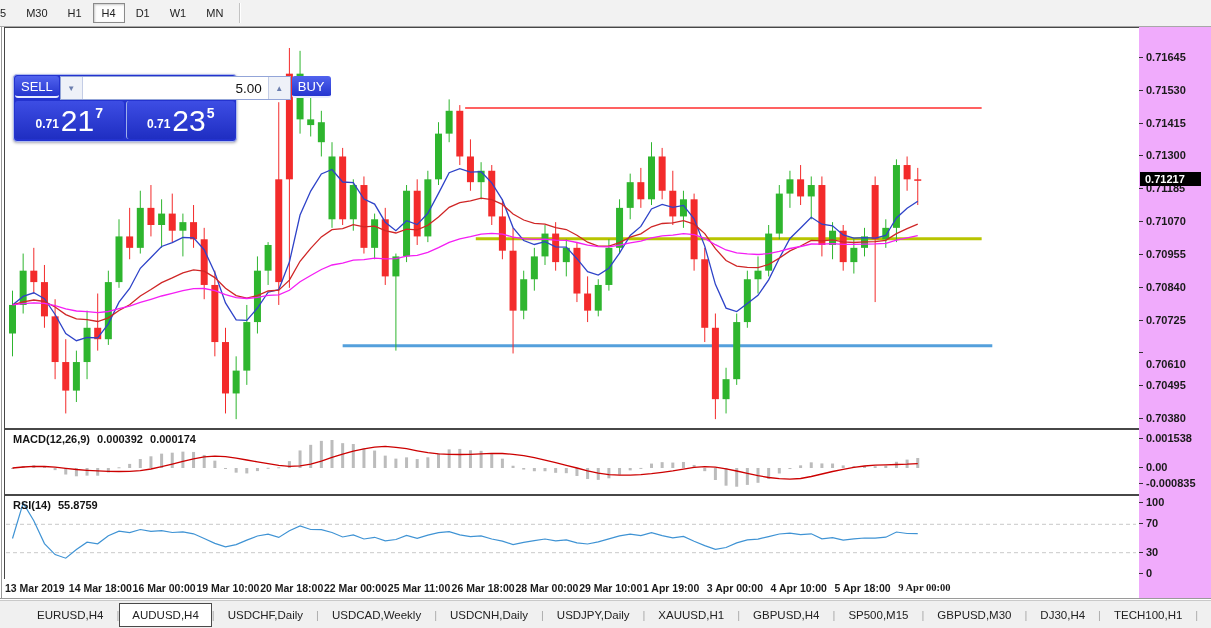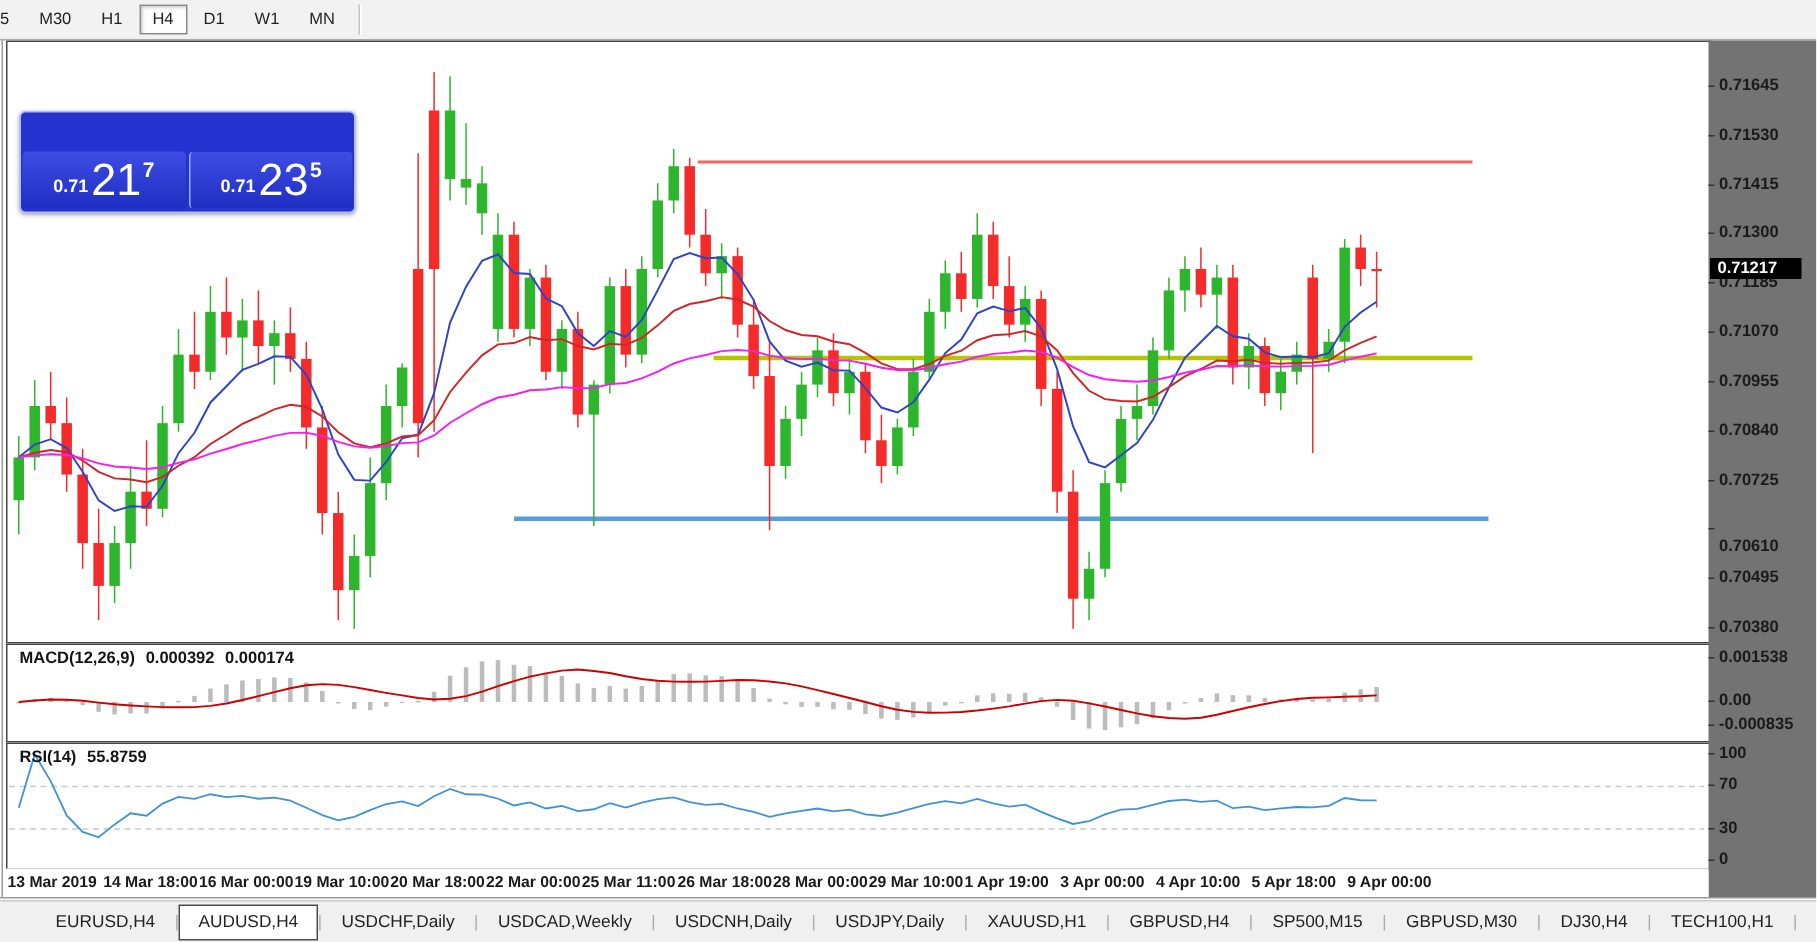--- a/index.html
+++ b/index.html
@@ -43,21 +43,21 @@
     font-family:"Liberation Sans",sans-serif;min-width:0;}
   .tw-prices{position:absolute;left:0;top:25px;width:100%;height:40px;display:flex;}
   .tw-price{flex:1;margin:1px;border-radius:3px;background:linear-gradient(#3d4de4,#1f2ec2);
     color:#fff;display:flex;align-items:flex-end;justify-content:center;padding-bottom:4px;cursor:default;}
   .tw-price + .tw-price{border-left:1px solid #9fb0ea;}
   .tw-small{font-size:12px;font-weight:bold;margin-right:2px;margin-bottom:4px;}
   .tw-big{font-size:30px;font-weight:normal;line-height:28px;}
   .tw-sup{font-size:14px;font-weight:bold;margin-bottom:14px;margin-left:1px;}
 
   
-  #axis-col{position:absolute;left:1139px;top:27px;width:72px;height:571px;background:#737373;}
+  #axis-col{position:absolute;left:1139px;top:27px;width:72px;height:571px;background:#f0abfc;}
   .ax-label{position:absolute;left:7px;font-size:11px;font-weight:bold;color:#1a1a1a;white-space:nowrap;}
   .ax-tick{position:absolute;left:0;width:4px;height:1px;background:#333;}
   #cur-price-tag{position:absolute;left:1px;width:56px;height:14px;background:#000;color:#fff;
     font-size:11px;font-weight:bold;text-align:left;padding-left:5px;line-height:14px;}
 
   
   #time-axis{position:absolute;left:4px;top:579px;width:1135px;height:19px;background:#fff;}
   .t-label{position:absolute;top:3px;font-size:10.5px;font-weight:bold;color:#1a1a1a;white-space:nowrap;}
 
   
@@ -260,20 +260,29 @@
         <line x1="902.1" x2="902.1" y1="128.47919655667255" y2="162.74031563845085" stroke="#f32b2b" stroke-width="1"></line>
         <rect x="898.6" y="137.04447632711634" width="7" height="14.275466284072962" fill="#f32b2b"></rect>
         <line x1="912.75" x2="912.75" y1="139.89956958393094" y2="177.01578192252381" stroke="#f32b2b" stroke-width="1"></line>
         <rect x="909.25" y="151.3199426111893" width="7" height="1.5" fill="#f32b2b"></rect>
         <polyline points="7.5,276.9 18.15,268.4 28.8,264.8 39.45,270.7 50.1,286.5 60.75,305.6 71.4,312.7 82.05,309.5 92.7,309.9 103.35000000000001,295.9 114,274.1 124.65,260.5 135.3,240.3 145.95000000000002,229.5 156.6,218.5 167.25,214.6 177.9,209.5 188.55,209.9 199.20000000000002,221.7 209.85,244.8 220.5,274.9 231.15,291.9 241.8,292.4 252.45000000000002,280.0 263.1,264.2 273.75,261.7 284.40000000000003,234.1 295.05,187.0 305.7,163.1 316.35,145.9 327,141.5 337.65000000000003,154.0 348.3,154.7 358.95,171.0 369.6,176.1 380.25,194.2 390.90000000000003,202.7 401.55,192.7 412.2,196.6 422.85,185.3 433.5,165.4 444.15000000000003,144.7 454.8,140.7 465.45,144.1 476.1,143.7 486.75,154.9 497.40000000000003,171.9 508.05,199.6 518.7,212.5 529.35,216.5 540,213.7 550.65,218.8 561.3000000000001,219.1 571.95,230.7 582.6,243.7 593.25,247.0 603.9,240.2 614.5500000000001,225.1 625.2,207.4 635.85,198.4 646.5,180.9 657.15,176.4 667.8000000000001,179.4 678.45,177.4 689.1,190.8 699.75,218.1 710.4,256.3 721.0500000000001,280.1 731.7,283.6 742.35,275.5 753,267.3 763.65,251.9 774.3000000000001,230.3 784.95,210.5 795.6,200.0 806.25,189.3 816.9,196.2 827.5500000000001,197.8 838.2,206.9 848.85,210.1 859.5,209.7 870.15,210.1 880.8000000000001,207.5 891.45,189.9 902.1,180.3 912.75,173.2" fill="none" stroke="#2e43c8" stroke-width="1.3"></polyline>
         <polyline points="7.5,276.9 18.15,273.8 28.8,272.0 39.45,273.5 50.1,279.0 60.75,286.6 71.4,290.9 82.05,291.7 92.7,293.5 103.35000000000001,289.9 114,282.5 124.65,276.8 135.3,268.0 145.95000000000002,261.5 156.6,254.6 167.25,249.9 177.9,244.9 188.55,241.8 199.20000000000002,243.2 209.85,249.6 220.5,260.2 231.15,267.6 241.8,270.1 252.45000000000002,267.6 263.1,263.0 273.75,262.2 284.40000000000003,252.1 295.05,233.3 305.7,220.4 316.35,208.9 327,201.6 337.65000000000003,200.7 348.3,196.7 358.95,198.8 369.6,198.1 380.25,202.7 390.90000000000003,205.0 401.55,201.2 412.2,201.9 422.85,197.3 433.5,188.9 444.15000000000003,179.3 454.8,174.7 465.45,172.8 476.1,170.1 486.75,171.7 497.40000000000003,176.4 508.05,186.0 518.7,192.0 529.35,195.3 540,196.2 550.65,199.7 561.3000000000001,201.5 571.95,207.3 582.6,214.2 593.25,218.1 603.9,218.2 614.5500000000001,214.7 625.2,209.2 635.85,205.8 646.5,198.8 657.15,195.5 667.8000000000001,194.8 678.45,192.7 689.1,196.2 699.75,205.6 710.4,220.7 721.0500000000001,232.5 731.7,238.1 742.35,239.3 753,239.6 763.65,236.5 774.3000000000001,230.1 784.95,222.9 795.6,218.0 806.25,212.4 816.9,212.8 827.5500000000001,211.9 838.2,213.9 848.85,214.5 859.5,213.9 870.15,213.7 880.8000000000001,212.4 891.45,205.6 902.1,200.6 912.75,196.2" fill="none" stroke="#cf2626" stroke-width="1.3"></polyline>
         <polyline points="7.5,276.9 18.15,275.6 28.8,274.8 39.45,275.3 50.1,277.6 60.75,280.9 71.4,283.0 82.05,283.7 92.7,284.7 103.35000000000001,283.5 114,280.6 124.65,278.2 135.3,274.4 145.95000000000002,271.3 156.6,268.0 167.25,265.4 177.9,262.6 188.55,260.6 199.20000000000002,260.5 209.85,262.6 220.5,266.6 231.15,269.6 241.8,270.5 252.45000000000002,269.4 263.1,267.4 273.75,266.9 284.40000000000003,262.3 295.05,253.8 305.7,247.5 316.35,241.5 327,237.0 337.65000000000003,235.2 348.3,232.2 358.95,231.7 369.6,230.1 380.25,230.8 390.90000000000003,230.7 401.55,228.1 412.2,227.3 422.85,224.3 433.5,219.7 444.15000000000003,214.3 454.8,210.9 465.45,208.7 476.1,206.1 486.75,205.4 497.40000000000003,206.1 508.05,209.1 518.7,210.7 529.35,211.4 540,211.2 550.65,212.1 561.3000000000001,212.4 571.95,214.5 582.6,217.2 593.25,218.7 603.9,218.8 614.5500000000001,217.2 625.2,214.8 635.85,213.1 646.5,209.8 657.15,207.9 667.8000000000001,207.1 678.45,205.7 689.1,206.7 699.75,210.4 710.4,216.7 721.0500000000001,222.0 731.7,224.8 742.35,225.8 753,226.5 763.65,225.7 774.3000000000001,223.3 784.95,220.5 795.6,218.5 806.25,216.0 816.9,216.1 827.5500000000001,215.6 838.2,216.3 848.85,216.4 859.5,216.1 870.15,215.9 880.8000000000001,215.3 891.45,212.2 902.1,209.8 912.75,207.6" fill="none" stroke="#f41ef4" stroke-width="1.3"></polyline>
       </svg>
 
     <div class="trade-widget">
+      <div class="tw-top">
+        <button class="tw-sell">SELL</button>
+        <div class="tw-spin">
+          <button class="tw-dec"><span>▼</span></button>
+          <input class="tw-vol" value="5.00" style="">
+          <button class="tw-inc"><span>▲</span></button>
+        </div>
+        <button class="tw-buy">BUY</button>
+      </div>
       <div class="tw-prices">
         <div class="tw-price">
           <span class="tw-small">0.71</span>
             <span class="tw-big">21</span>
             <span class="tw-sup">7</span>
         </div>
         <div class="tw-price">
           <span class="tw-small">0.71</span>
             <span class="tw-big">23</span>
             <span class="tw-sup">5</span>
@@ -443,21 +452,21 @@
       <div class="t-label" style="left: 256.2px;">20 Mar 18:00</div>
       <div class="t-label" style="left: 320px;">22 Mar 00:00</div>
       <div class="t-label" style="left: 383.8px;">25 Mar 11:00</div>
       <div class="t-label" style="left: 447.6px;">26 Mar 18:00</div>
       <div class="t-label" style="left: 511.4px;">28 Mar 00:00</div>
       <div class="t-label" style="left: 575.2px;">29 Mar 10:00</div>
       <div class="t-label" style="left: 639px;">1 Apr 19:00</div>
       <div class="t-label" style="left: 702.8px;">3 Apr 00:00</div>
       <div class="t-label" style="left: 766.6px;">4 Apr 10:00</div>
       <div class="t-label" style="left: 830.4px;">5 Apr 18:00</div>
-      <div class="t-label" style="left: 894.2px;">9 Apr 00:00</div>
+      <div class="t-label" style="left: 894.2px; font-family: Liberation Serif, serif;">9 Apr 00:00</div>
     </div>
 
   <div id="tabbar-frame"></div>
   <div id="tabbar">
       <span class="tab">EURUSD,H4</span>
       <span class="tab-sep">|</span>
       <span class="tab active">AUDUSD,H4</span>
       <span class="tab-sep">|</span>
       <span class="tab">USDCHF,Daily</span>
       <span class="tab-sep">|</span>

